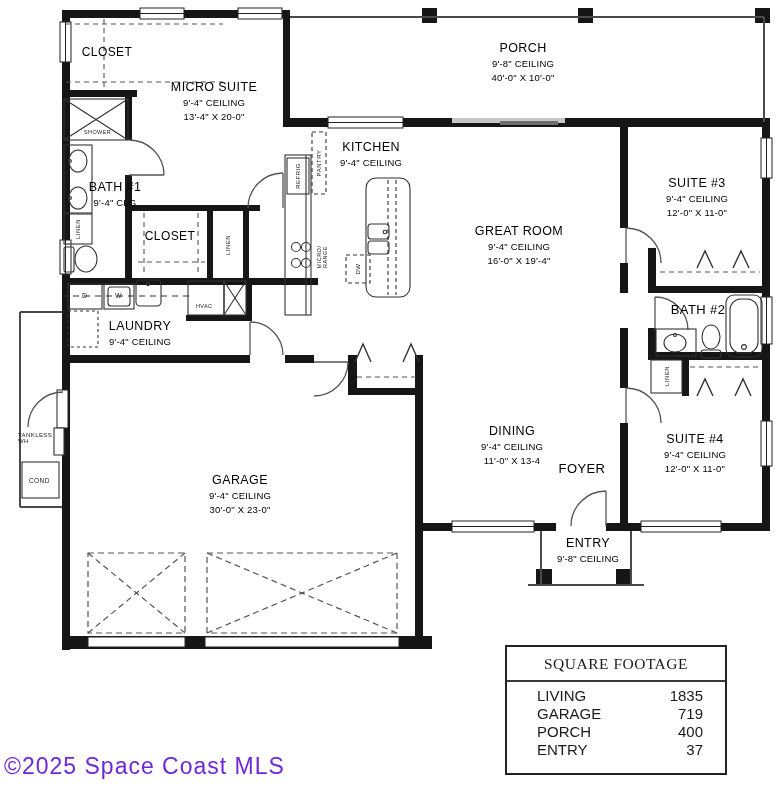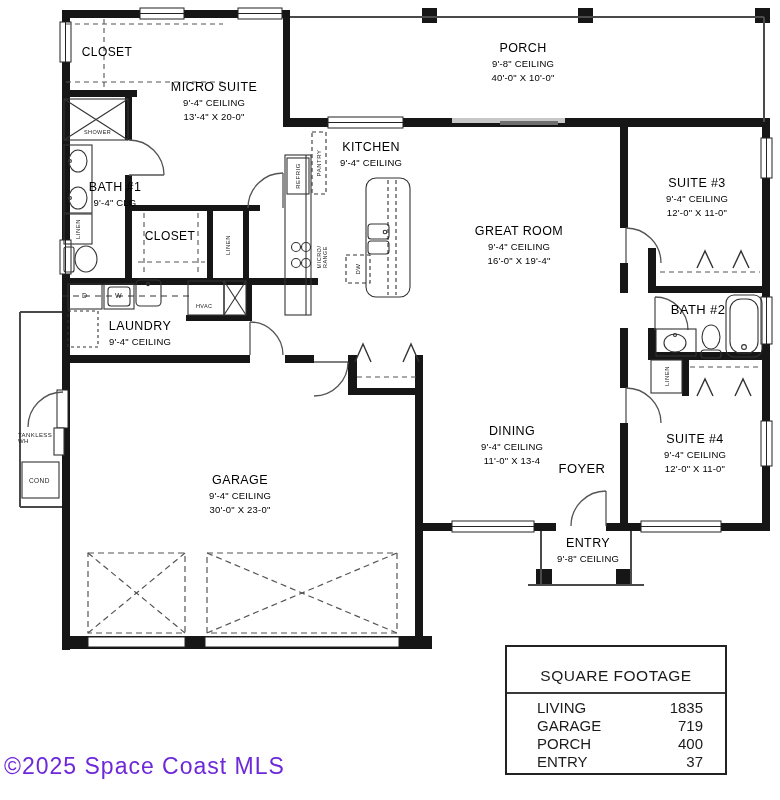--- a/index.html
+++ b/index.html
@@ -12,21 +12,21 @@
   .lbl .nm{font-size:12.5px;letter-spacing:.4px;}
   .lbl .sb{font-size:9.5px;margin-top:3px;letter-spacing:.2px;}
   .tiny{position:absolute;font-size:6px;letter-spacing:.4px;color:#222;white-space:nowrap;}
   .vlbl{position:absolute;font-size:6px;letter-spacing:.5px;color:#222;white-space:nowrap;
         transform:translate(-50%,-50%) rotate(-90deg);text-align:center;}
   .watermark{position:absolute;left:4px;top:753px;font-size:23px;letter-spacing:1px;color:#6d28d9;}
   .sqft{
     position:absolute;left:505px;top:645px;width:222px;height:130px;
     border:2px solid #222;background:#fff;box-sizing:border-box;
   }
-  .sqft .ttl{font-size:15.5px;text-align:center;padding-top:20px;letter-spacing:.5px;}
+  .sqft .ttl{font-size:15.5px;text-align:center;padding-top:8px;letter-spacing:.5px;font-family:Liberation Serif, serif;}
   .sqft .rule{border-top:2px solid #3a3a3a;margin-top:7px;}
   .sqft .rows{padding:5px 0 0 0;}
   .sqft .row{display:flex;justify-content:space-between;font-size:15px;line-height:18px;
              padding:0 22px 0 30px;}
 </style>
 </head>
 <body>
 
 <div class="plan">
 

